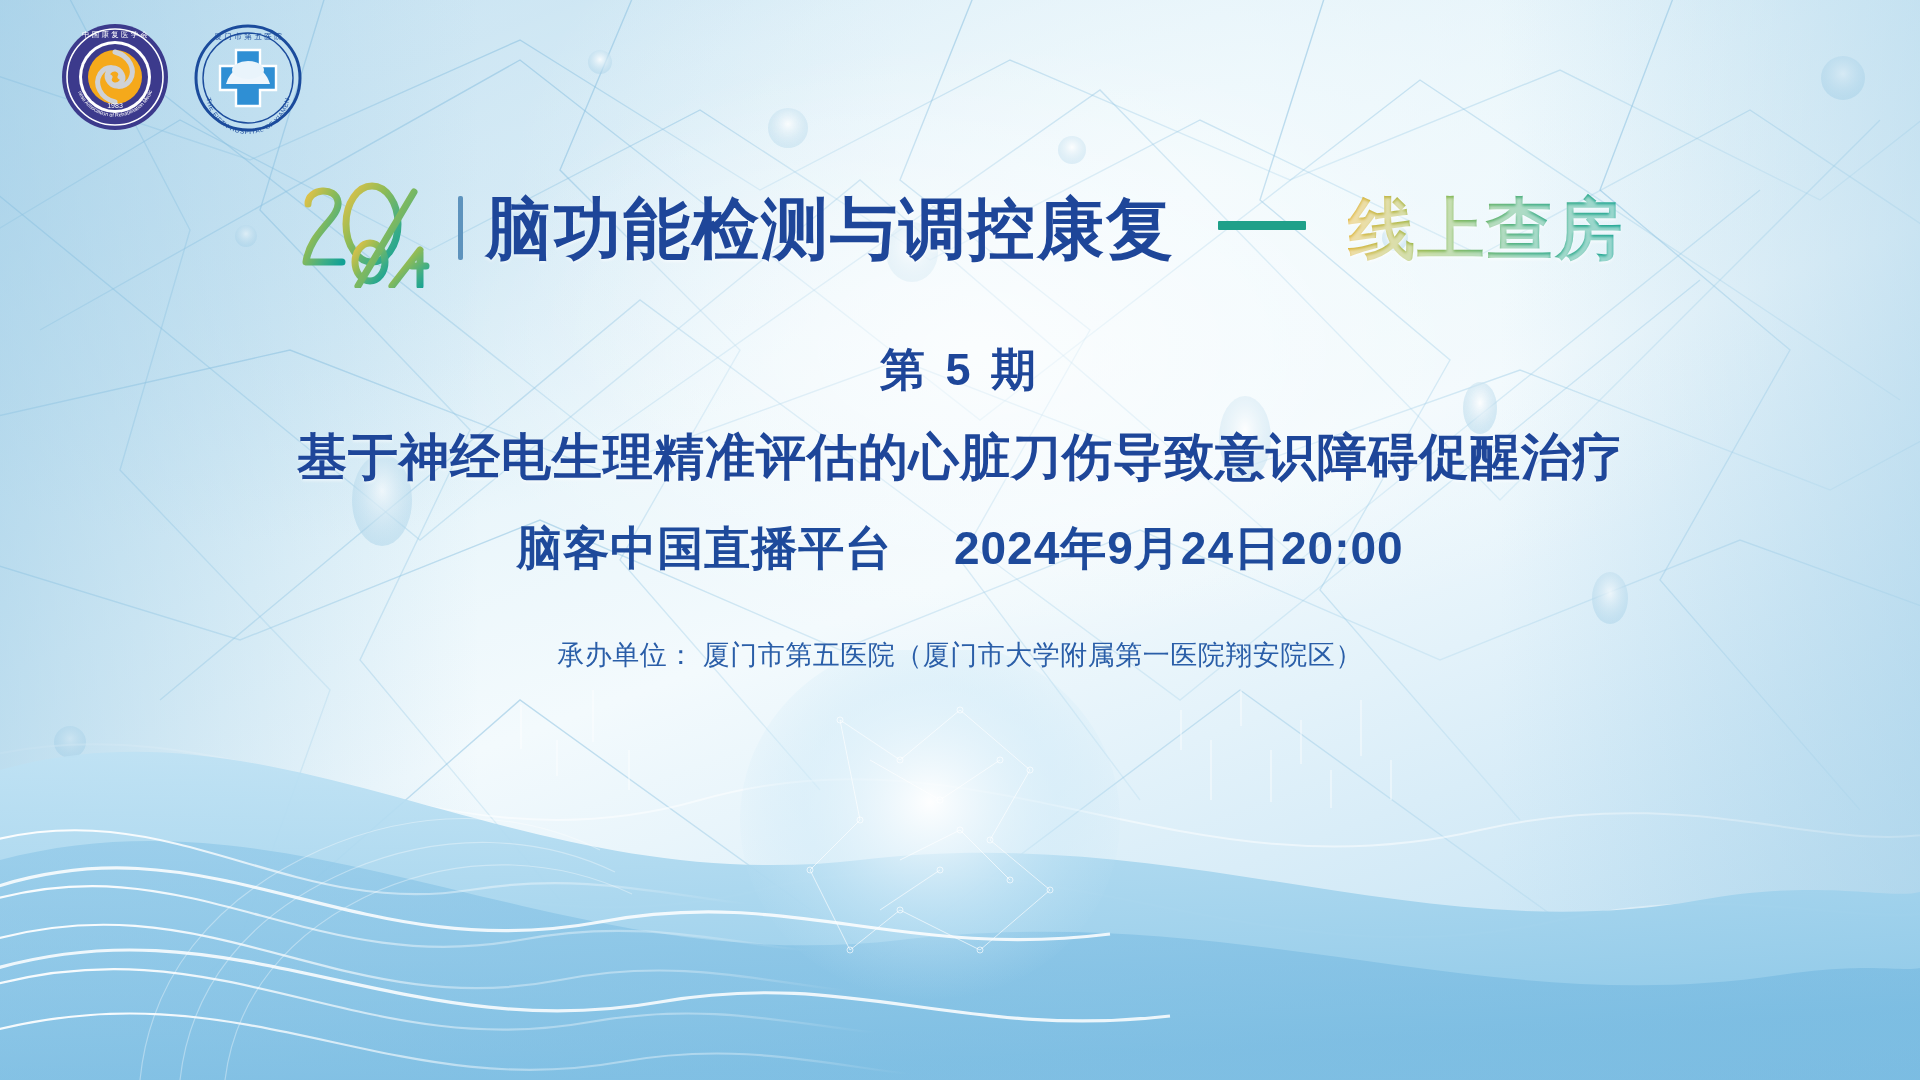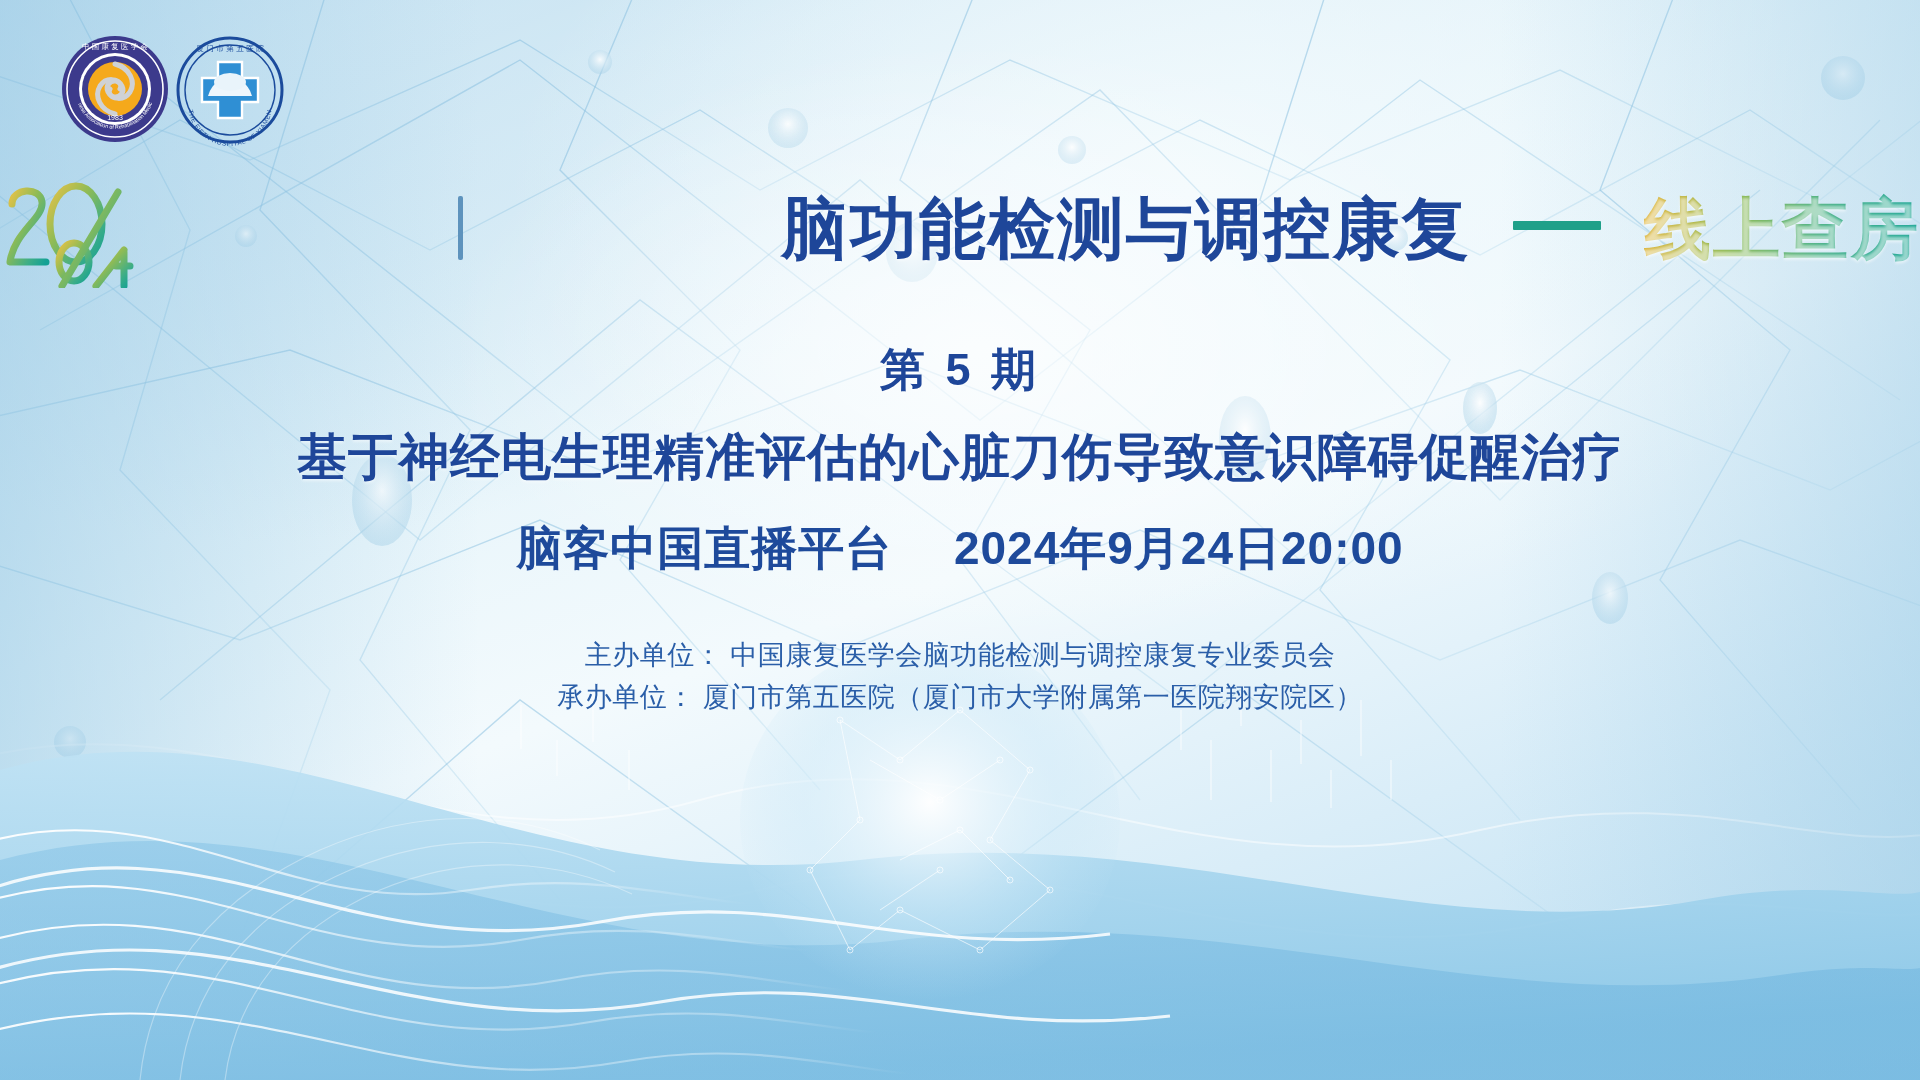--- a/index.html
+++ b/index.html
@@ -26,28 +26,28 @@
   .vignette-right{
     position:absolute;right:0;top:0;width:420px;height:1080px;
     background:linear-gradient(270deg, rgba(150,200,228,.45) 0%, rgba(150,200,228,0) 100%);
   }
   .glow-center{
     position:absolute;left:430px;top:30px;width:1100px;height:640px;
     background:radial-gradient(ellipse at center, rgba(255,255,255,.72) 0%, rgba(255,255,255,0) 68%);
   }
 
   
-  .logo-row{position:absolute;left:60px;top:34px;display:flex;gap:4px;align-items:flex-start;}
+  .logo-row{position:absolute;left:60px;top:22px;display:flex;gap:22px;align-items:flex-start;}
   .logo{position:relative;}
   .logo svg{display:block;}
 
   
   .title-block{
     position:absolute;left:0;right:0;top:168px;
-    display:flex;align-items:center;justify-content:space-between;
+    display:flex;align-items:center;justify-content:center;
     gap:0px;
   }
   .year-mark{width:140px;height:120px;flex:0 0 auto;margin-right:18px;}
   .title-sep{
     width:5px;height:64px;background:#5e93bd;border-radius:2px;
     margin:0 22px 0 4px;
   }
   .main-title{
     font-size:67px;line-height:1;font-weight:bold;color:#1e4699;
     letter-spacing:2px;white-space:nowrap;
@@ -317,17 +317,16 @@
 
   <div class="session-title">基于神经电生理精准评估的心脏刀伤导致意识障碍促醒治疗</div>
 
   <div class="platform-line">
     <span>脑客中国直播平台</span>
     <span class="gap"></span>
     <span>2024年9月24日20:00</span>
   </div>
 
   <div class="org-block">
-    <div class="org-line">主办单位： 中国康复医学会脑功能检测与调控康复专业委员会</div>
     <div class="org-line">承办单位： 厦门市第五医院（厦门市大学附属第一医院翔安院区）</div>
   </div>
 
 </div>
 
 </body></html>

